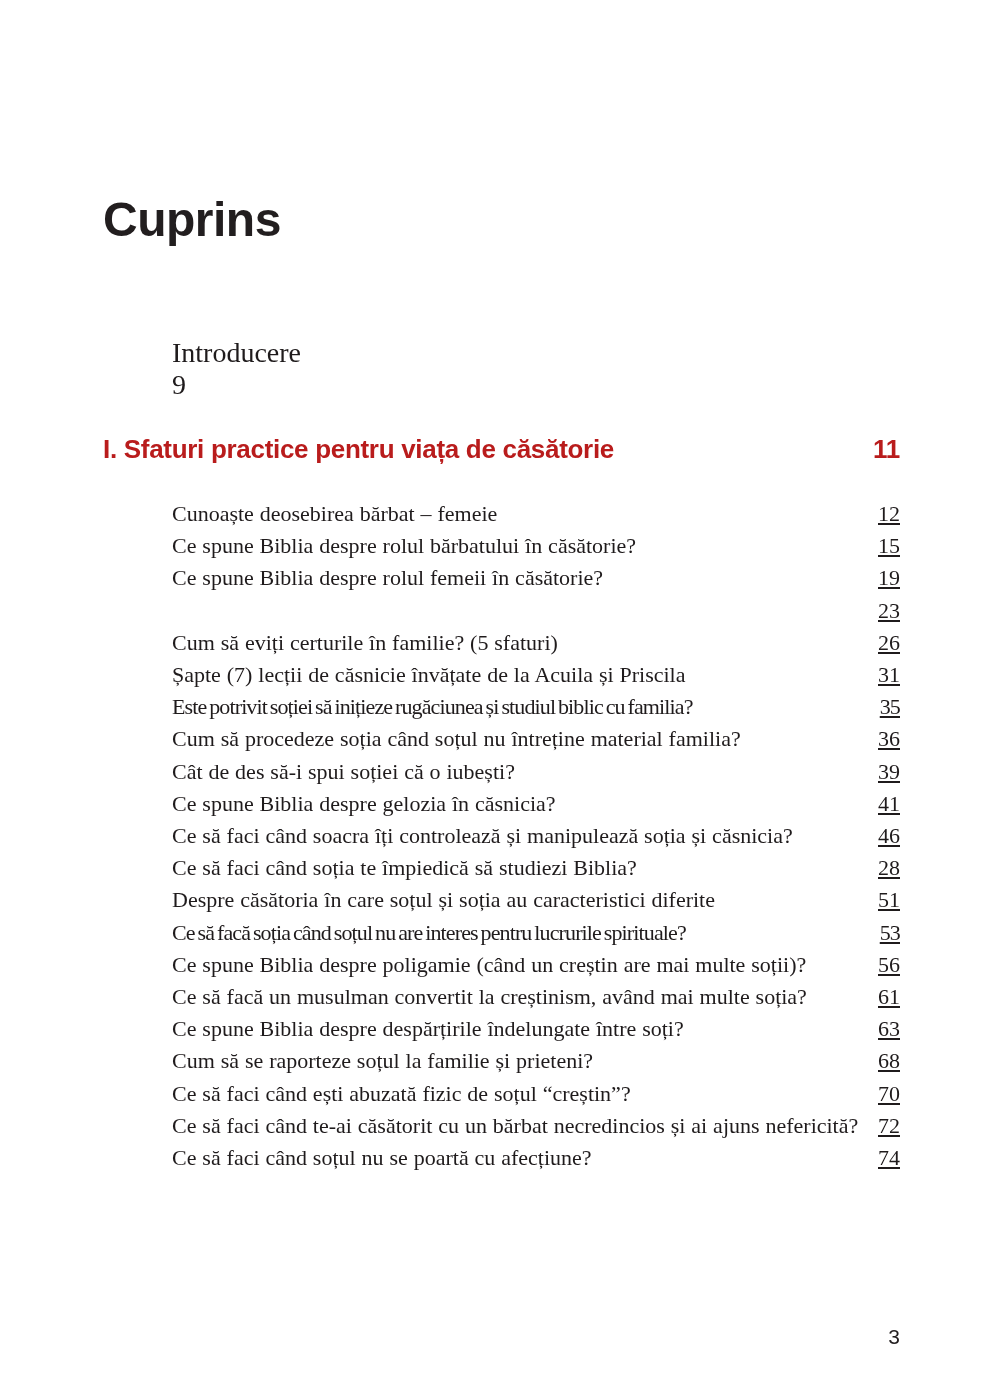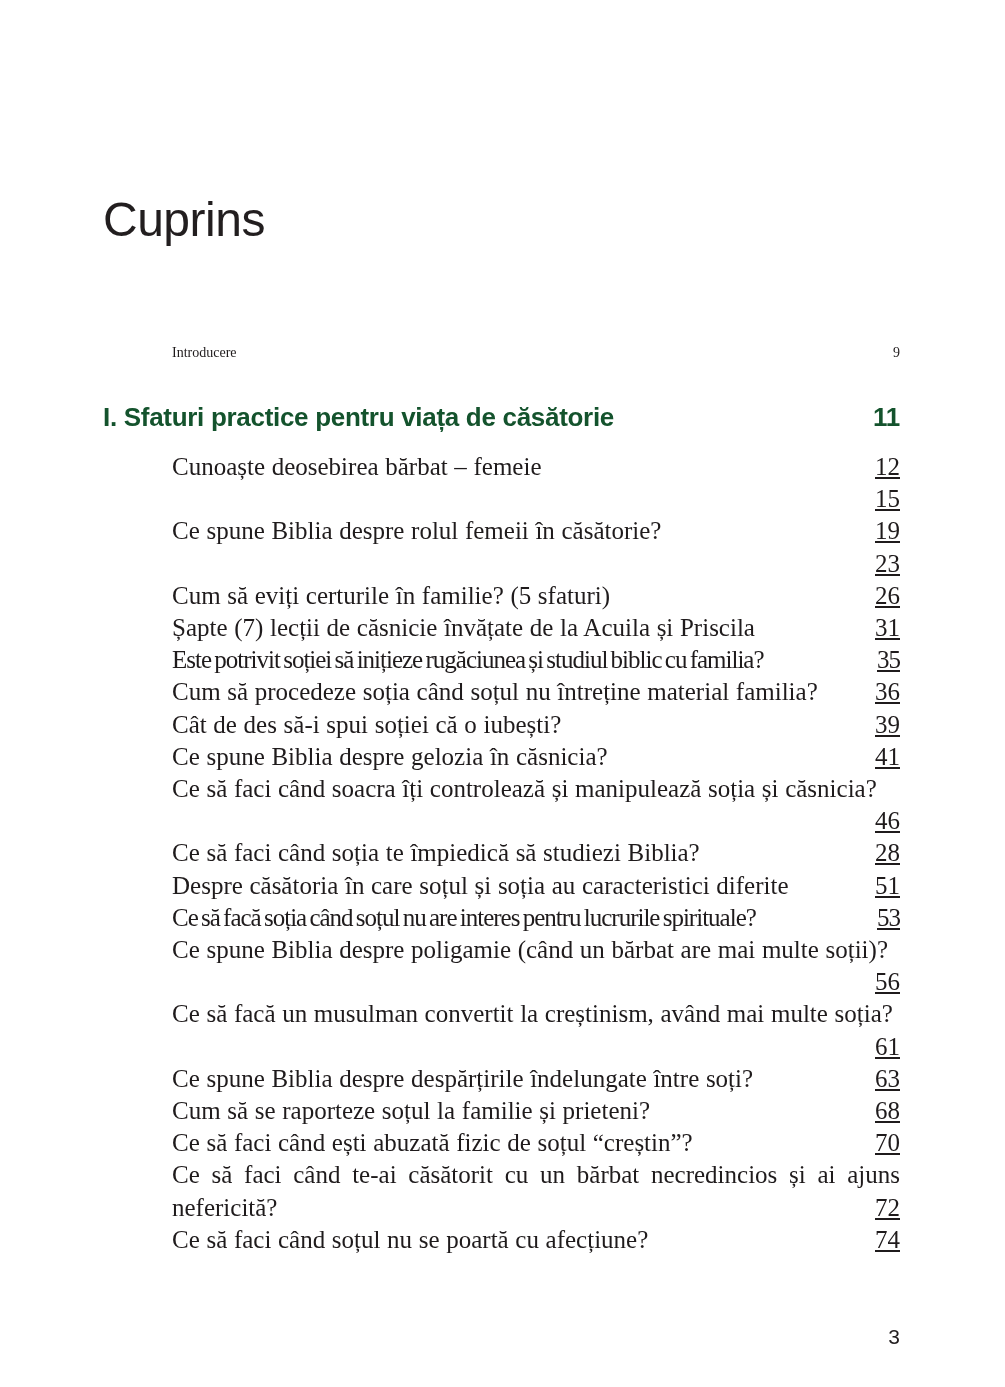--- a/index.html
+++ b/index.html
@@ -10,51 +10,52 @@
     margin: 0 auto;
     background: #ffffff;
     box-sizing: border-box;
     padding: 0 105px 0 103px;
     color: #1f1b1c;
     overflow: hidden;
   }
   .title {
     margin: 196px 0 0 0;
     font-family: "Liberation Sans", sans-serif;
-    font-weight: normal;
+    font-weight: bold;
     font-size: 48px;
     line-height: 1;
     letter-spacing: -0.5px;
     color: #221e1f;
   }
   .intro-row {
     margin-top: 93px;
     padding-left: 69px;
     display: flex;
     justify-content: space-between;
     font-family: "Liberation Serif", serif;
-    font-size: 14px;
+    font-size: 28px;
     line-height: 32px;
+    flex-direction: column;
   }
   .section-row {
     margin-top: 31px;
     display: flex;
     justify-content: space-between;
     font-family: "Liberation Sans", sans-serif;
     font-weight: bold;
     font-size: 26px;
     line-height: 34px;
     letter-spacing: -0.3px;
-    color: #14532d;
+    color: #b91c1c;
   }
   .entries {
-    margin-top: 17px;
+    margin-top: 32px;
     padding-left: 69px;
     font-family: "Liberation Serif", serif;
-    font-size: 25px;
+    font-size: 22px;
     line-height: 32.2px;
     word-spacing: 0.4px;
   }
   .entry { text-align: justify; }
   .entry::after { content: ""; display: block; clear: both; }
   .entry .num { float: right; text-decoration: underline; }
   .entry.tight { letter-spacing: -0.04em; word-spacing: -0.08em; }
   .folio {
     position: absolute;
     top: 1326px;
@@ -78,21 +79,21 @@
   </div>
 
   <div class="section-row">
     <span>I. Sfaturi practice pentru viața de căsătorie</span>
     <span>11</span>
   </div>
 
   <div class="entries" id="entries">
   <div class="entry"><span class="label">Cunoaște deosebirea bărbat – femeie</span><span class="num">12</span></div>
 
-  <div class="entry"><span class="num">15</span></div>
+  <div class="entry"><span class="label">Ce spune Biblia despre rolul bărbatului în căsătorie?</span><span class="num">15</span></div>
 
   <div class="entry"><span class="label">Ce spune Biblia despre rolul femeii în căsătorie?</span><span class="num">19</span></div>
 
   <div class="entry"><span class="num">23</span></div>
 
   <div class="entry"><span class="label">Cum să eviți certurile în familie? (5 sfaturi)</span><span class="num">26</span></div>
 
   <div class="entry"><span class="label">Șapte (7) lecții de căsnicie învățate de la Acuila și Priscila</span><span class="num">31</span></div>
 
   <div class="entry tight"><span class="label">Este potrivit soției să inițieze rugăciunea și studiul biblic cu familia?</span><span class="num">35</span></div>
@@ -104,21 +105,21 @@
   <div class="entry"><span class="label">Ce spune Biblia despre gelozia în căsnicia?</span><span class="num">41</span></div>
 
   <div class="entry"><span class="label">Ce să faci când soacra îți controlează și manipulează soția și căsnicia?</span><span class="num">46</span></div>
 
   <div class="entry"><span class="label">Ce să faci când soția te împiedică să studiezi Biblia?</span><span class="num">28</span></div>
 
   <div class="entry"><span class="label">Despre căsătoria în care soțul și soția au caracteristici diferite</span><span class="num">51</span></div>
 
   <div class="entry tight"><span class="label">Ce să facă soția când soțul nu are interes pentru lucrurile spirituale?</span><span class="num">53</span></div>
 
-  <div class="entry"><span class="label">Ce spune Biblia despre poligamie (când un bărbat are mai multe soții)?</span><span class="num">56</span></div>
+  <div class="entry"><span class="label">Ce spune Biblia despre poligamie (când un creștin are mai multe soții)?</span><span class="num">56</span></div>
 
   <div class="entry"><span class="label">Ce să facă un musulman convertit la creștinism, având mai multe soția?</span><span class="num">61</span></div>
 
   <div class="entry"><span class="label">Ce spune Biblia despre despărțirile îndelungate între soți?</span><span class="num">63</span></div>
 
   <div class="entry"><span class="label">Cum să se raporteze soțul la familie și prieteni?</span><span class="num">68</span></div>
 
   <div class="entry"><span class="label">Ce să faci când ești abuzată fizic de soțul “creștin”?</span><span class="num">70</span></div>
 
   <div class="entry"><span class="label">Ce să faci când te-ai căsătorit cu un bărbat necredincios și ai ajuns nefericită?</span><span class="num">72</span></div>

